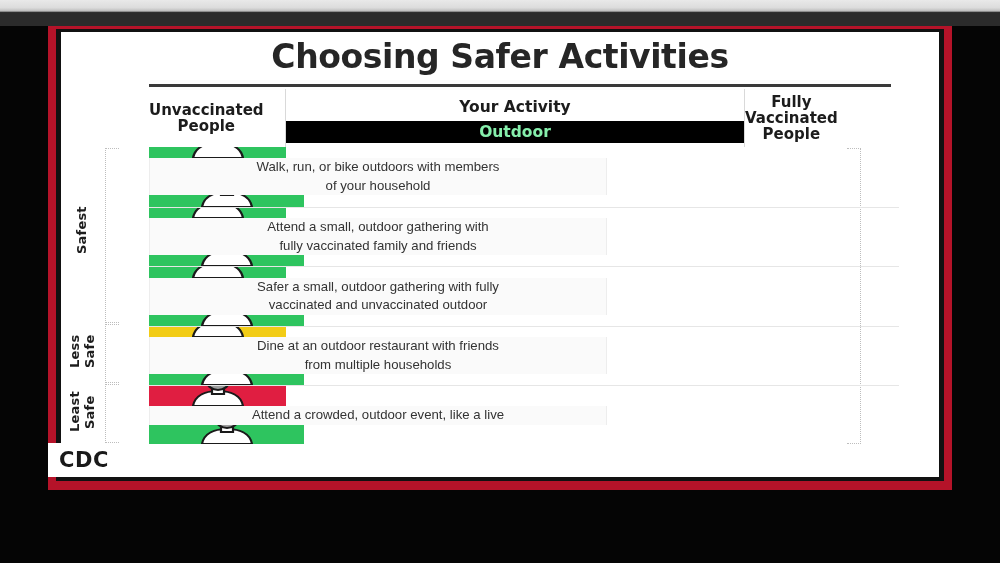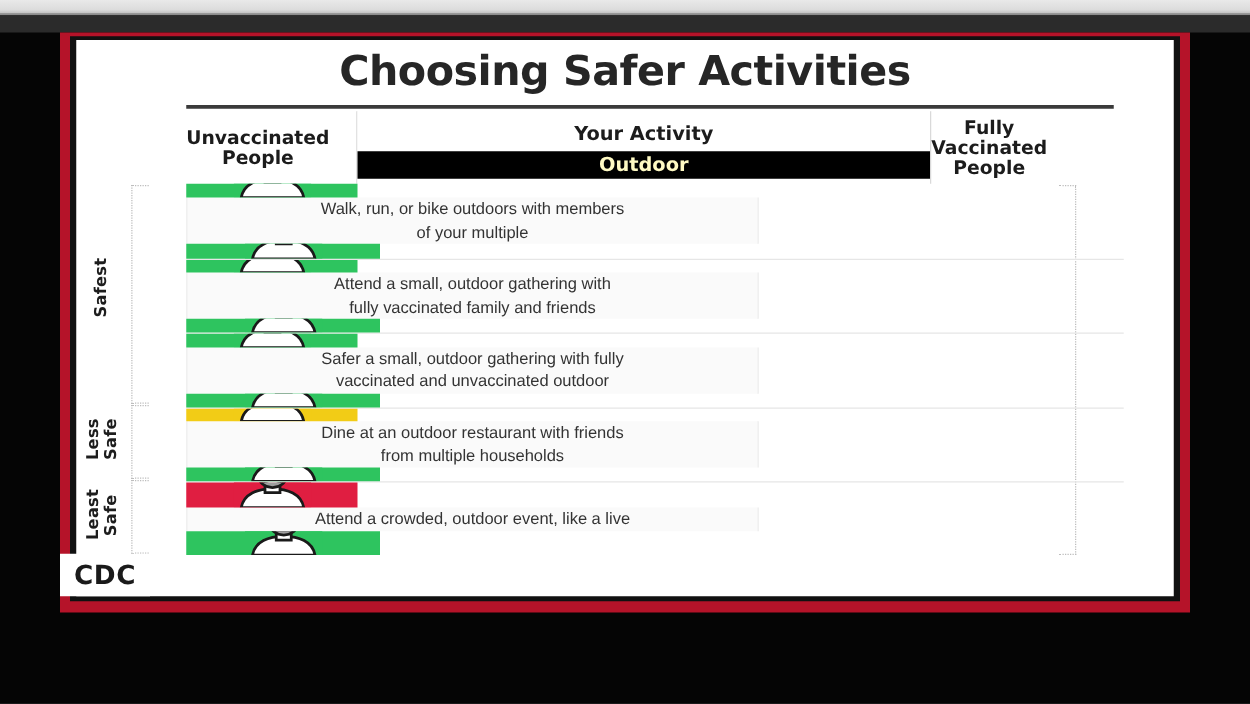--- a/index.html
+++ b/index.html
@@ -89,21 +89,21 @@
     color: #1c1c1c;
     background: #fff;
   }
   .hcell.left  { border-right: 1px solid #d9d9d9; }
   .hcell.right { border-left: 1px solid #d9d9d9; }
   .hcell.mid   { flex-direction: column; justify-content: center; padding-top: 6px; }
   .hcell.mid .activity-label { font-size: 15.5px; padding-bottom: 6px;}
   .outdoor-bar {
     width: 458px; height: 22px;
     background: #000;
-    color: #fef9c3;
+    color: #86efac;
     display: flex; align-items: center; justify-content: center;
     font-size: 15.5px; font-weight: 700;
     font-family: "DejaVu Sans", sans-serif;
   }
 
   .trow {
     display: flex;
     height: 59.5px;
     border-top: 1px solid #e6e6e6;
     flex-direction: column;
@@ -248,21 +248,21 @@
       <rect x="24" y="21" width="5" height="2.4" rx="1.1" fill="#1a1a1a"></rect>
       <rect x="34" y="21" width="5" height="2.4" rx="1.1" fill="#1a1a1a"></rect>
 
       <path d="M27 30 C29 32.5 33 32.5 35 30" stroke="#1a1a1a" stroke-width="2.1" fill="none" stroke-linecap="round"></path>
 
     </g>
   </svg>
               </div>
             </div>
             <div class="activity-cell">
-              <div><span>Walk, run, or bike outdoors with members</span><br><span>of your multiple</span></div>
+              <div><span>Walk, run, or bike outdoors with members</span><br><span>of your household</span></div>
             </div>
             <div class="swatch right" style="background: rgb(46, 196, 95);">
               <div class="person">
   <svg viewBox="0 0 62 56" xmlns="http://www.w3.org/2000/svg">
     <rect x="0" y="0" width="62" height="56" fill="#2ec45f"></rect>
     <g>
 
       <path d="M6 56 C8 45 19 41 31 41 C43 41 54 45 56 56 Z" fill="#ffffff" stroke="#1a1a1a" stroke-width="2.2" stroke-linejoin="round"></path>
 
       <path d="M25 34 L25 44 L37 44 L37 34 Z" fill="#ffffff" stroke="#1a1a1a" stroke-width="2.2"></path>

